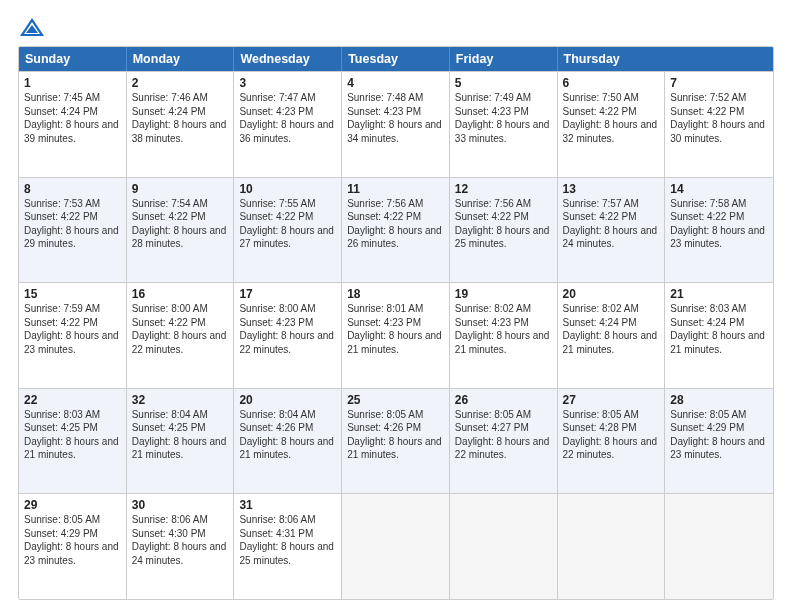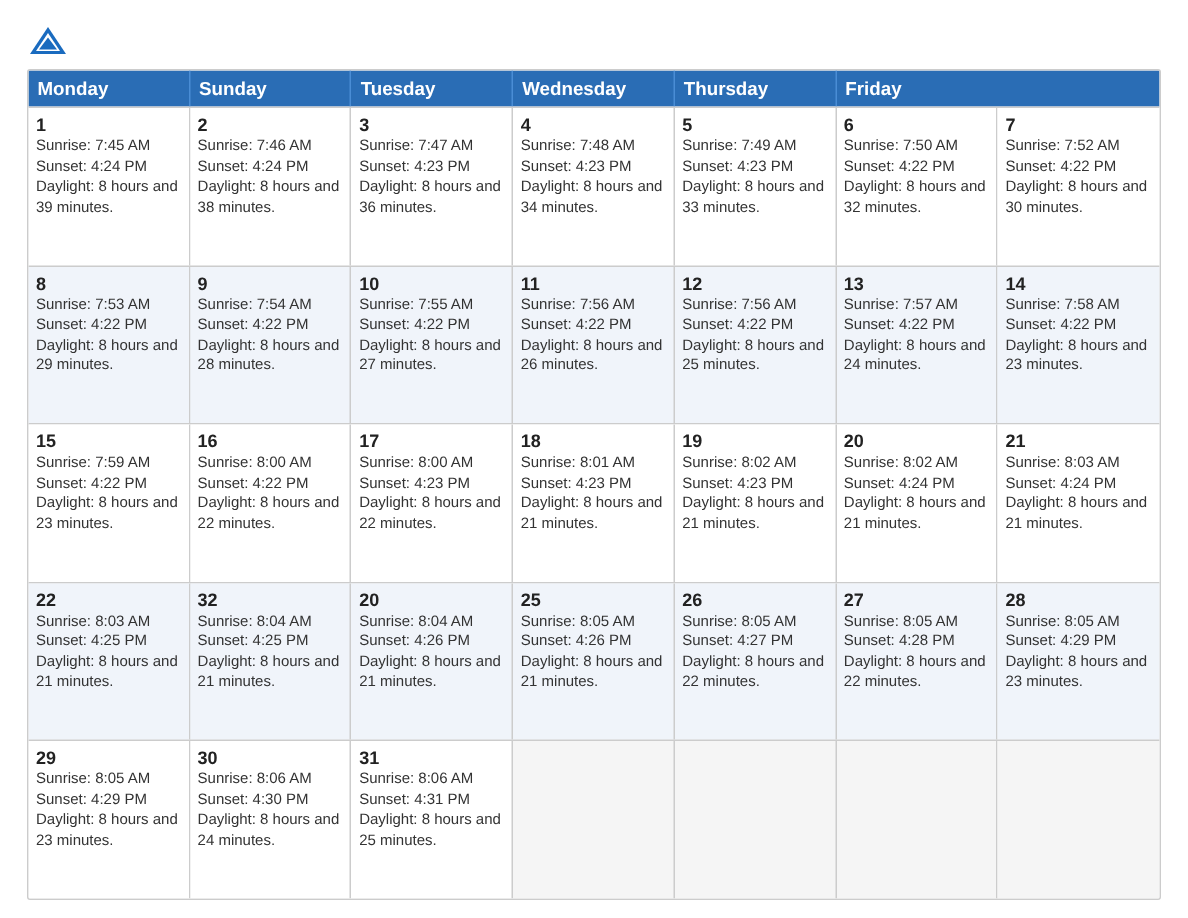--- a/index.html
+++ b/index.html
@@ -131,26 +131,26 @@
       </div>
     </div>
     <div class="title-block">
       <div class="month-title"></div>
       <div class="location"></div>
     </div>
   </div>
 
   <div class="calendar">
     <div class="cal-header-row" id="cal-header">
+        <div class="cal-header-cell">Sunday</div>
         <div class="cal-header-cell">Monday</div>
-        <div class="cal-header-cell">Sunday</div>
+        <div class="cal-header-cell">Wednesday</div>
         <div class="cal-header-cell">Tuesday</div>
-        <div class="cal-header-cell">Wednesday</div>
+        <div class="cal-header-cell">Friday</div>
         <div class="cal-header-cell">Thursday</div>
-        <div class="cal-header-cell">Friday</div>
       </div>
     <div class="cal-body" id="cal-body">
         <div class="cal-week">
           <div class="cal-cell">
         <span class="day-num">1</span>
         <span class="cell-text">Sunrise: 7:45 AM<br>Sunset: 4:24 PM<br>Daylight: 8 hours and 39 minutes.</span>
       </div>
           <div class="cal-cell">
         <span class="day-num">2</span>
         <span class="cell-text">Sunrise: 7:46 AM<br>Sunset: 4:24 PM<br>Daylight: 8 hours and 38 minutes.</span>

